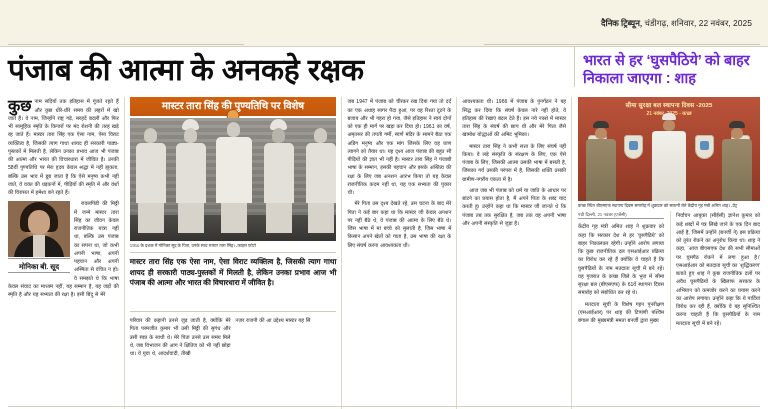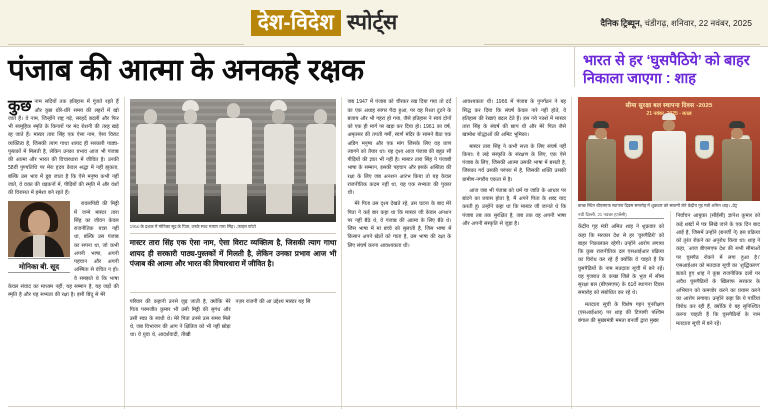--- a/index.html
+++ b/index.html
@@ -46,21 +46,21 @@
     line-height: 1.05;
   }
   .mast-date {
     position: absolute;
     right: 16px;
     top: 17px;
     font-size: 8.5px;
     color: #2b2b2b;
     white-space: nowrap;
   }
-  .mast-date b { font-weight: bold; }
+  .mast-date b { font-weight: bold; font-family: Liberation Serif, serif; }
   .mast-rule-left, .mast-rule-right {
     position: absolute;
     top: 44px;
     height: 1px;
     background: #cfc9b5;
   }
   .mast-rule-left { left: 8px; width: 236px; }
   .mast-rule-right { right: 8px; width: 276px; }
 
   
@@ -380,24 +380,20 @@
     height: 1px; background: #d6d1bf;
   }
   .v-rule-col5 {
     border-left: 1px solid #ddd8c7;
   }
 </style>
 </head>
 <body>
 
 <div class="masthead">
-  <div class="masthead-inner">
-    <span class="mast-box">देश-विदेश</span>
-    <span class="mast-plain">स्पोर्ट्स</span>
-  </div>
   <div class="mast-date">
     <b>दैनिक ट्रिब्यून,</b><span> चंडीगढ़,  शनिवार, 22 नवंबर, 2025</span>
   </div>
   <div class="mast-rule-left"></div>
   <div class="mast-rule-right"></div>
 </div>
 
 <div class="page">
 
   <div class="headline-row">
@@ -422,20 +418,24 @@
           <div class="face"></div>
           <div class="body"></div>
           <div class="shirt"></div>
         </div>
         <div class="author-name">मोनिका बी. सूद</div>
       </div>
       <p class="para">रावलपिंडी की मिट्टी में जन्मे मास्टर तारा सिंह का जीवन केवल राजनीतिक यात्रा नहीं था, बल्कि उस पंजाब का सपना था, जो कभी अपनी भाषा, अपनी पहचान और अपनी अस्मिता से वंचित न हो। वे समझते थे कि भाषा केवल संवाद का माध्यम नहीं, यह सम्मान है, यह जड़ों की स्मृति है और यह सभ्यता की रक्षा है। इसी बिंदु से मेरे</p>
     </div>
 
     <div class="col col2">
+      <div class="orange-banner">
+        <span>मास्टर तारा सिंह की पुण्यतिथि पर विशेष</span>
+        <span class="seal"></span>
+      </div>
       <div class="feature-photo">
         <div class="fp-wall"></div>
         <div class="fp-ground"></div>
         <div class="fig f1">
             <div class="head"></div>
             <div class="torso"></div>
             <div class="legs"></div>
           </div>
         <div class="fig f2">
             <div class="turb"></div>

